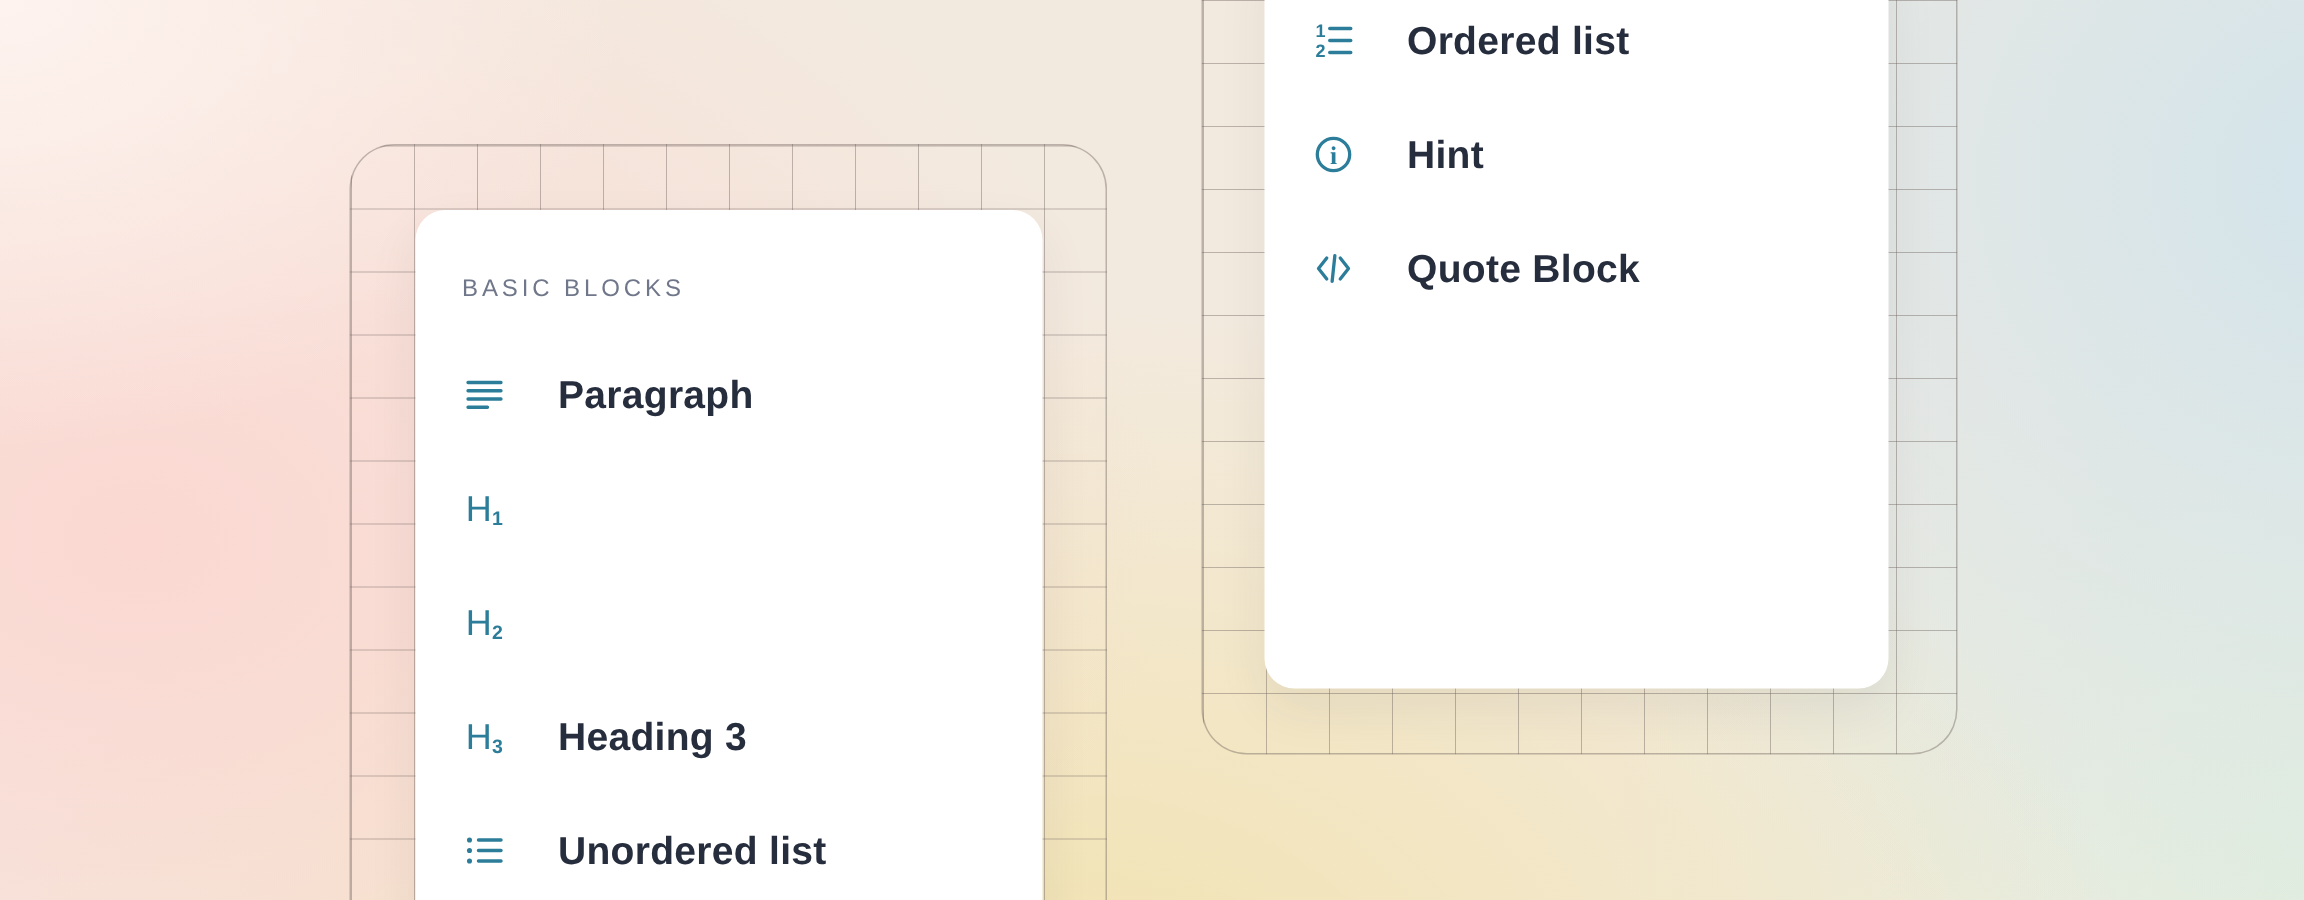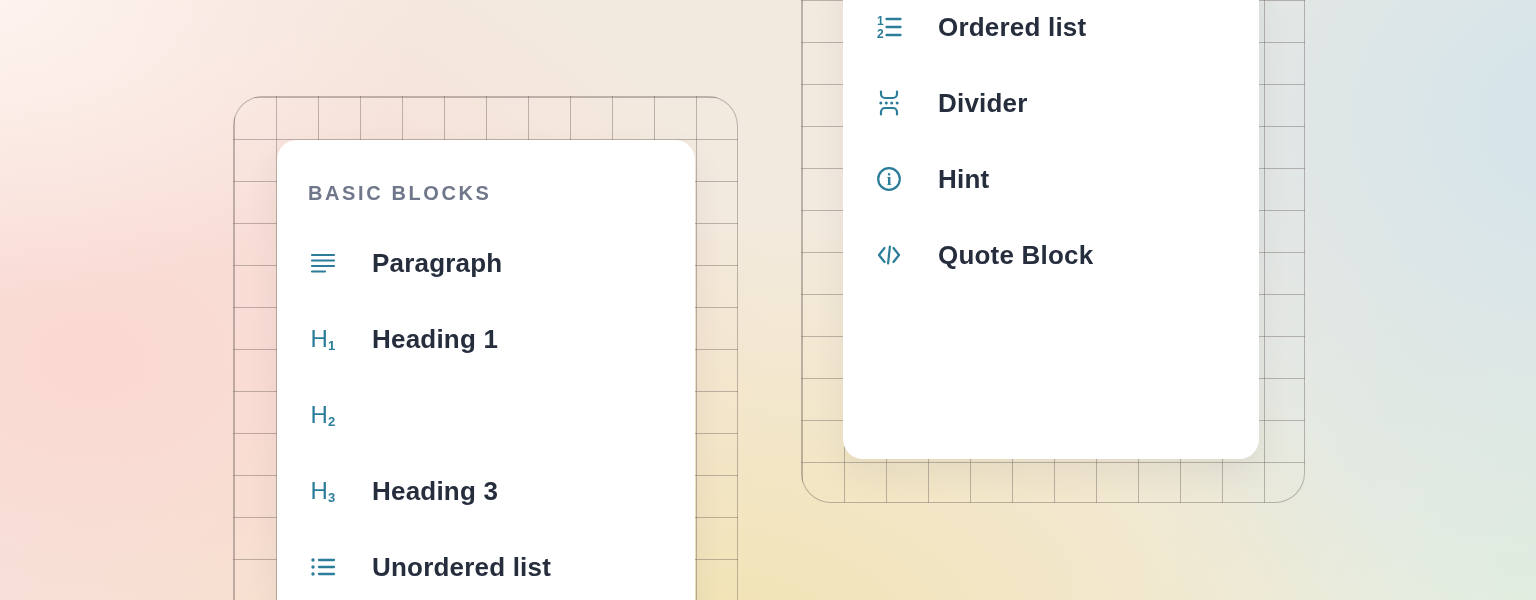--- a/index.html
+++ b/index.html
@@ -35,21 +35,21 @@
   .grid-panel.right{left:801px;top:-43px;width:504px;height:546px;}
   .card{
     position:absolute;
     background:var(--card-bg);
     border-radius:20px;
     box-shadow:0 14px 34px rgba(40,45,60,0.07);
   }
   .card.left{left:277px;top:140px;width:418px;height:516px;padding:42px 0 0 31px;}
   .card.right{left:843px;top:-41px;width:416px;height:500px;padding:30px 0 0 31px;}
   .section-label{
-    font-size:20px;font-weight:700;letter-spacing:2.6px;
+    font-size:16px;font-weight:400;letter-spacing:2.6px;
     color:var(--section);line-height:22px;text-transform:uppercase;
   }
   .menu-list.with-header{margin-top:21px;}
   .menu-item{display:flex;align-items:center;height:76px;cursor:pointer;}
   .menu-item .icon{
     width:30px;height:30px;flex:none;margin-right:34px;
     display:flex;align-items:center;justify-content:center;
     color:var(--accent);
   }
   .menu-item .icon svg{width:30px;height:30px;display:block;}
@@ -76,21 +76,20 @@
           </span>
           <span class="menu-label">Paragraph</span>
         </div>
         <div class="menu-item">
           <span class="icon">
             <svg viewBox="0 0 30 30">
     <text x="2.5" y="23" font-family="Liberation Sans,sans-serif" font-size="24" font-weight="500" fill="currentColor">H</text>
     <text x="20" y="26" font-family="Liberation Sans,sans-serif" font-size="13" font-weight="700" fill="currentColor">1</text>
   </svg>
           </span>
-          <span class="menu-label">Heading 1</span>
         </div>
         <div class="menu-item">
           <span class="icon">
             <svg viewBox="0 0 30 30">
     <text x="2.5" y="23" font-family="Liberation Sans,sans-serif" font-size="24" font-weight="500" fill="currentColor">H</text>
     <text x="20" y="26" font-family="Liberation Sans,sans-serif" font-size="13" font-weight="700" fill="currentColor">2</text>
   </svg>
           </span>
         </div>
         <div class="menu-item">
@@ -123,33 +122,20 @@
             <svg viewBox="0 0 30 30" fill="none" stroke="currentColor" stroke-width="2.3" stroke-linecap="round">
     <text x="3" y="12.5" font-family="Liberation Sans,sans-serif" font-size="12" font-weight="700" fill="currentColor" stroke="none">1</text>
     <text x="3" y="26" font-family="Liberation Sans,sans-serif" font-size="12" font-weight="700" fill="currentColor" stroke="none">2</text>
     <path d="M12.5 7h14M12.5 15h14M12.5 23h14"></path>
   </svg>
           </span>
           <span class="menu-label">Ordered list</span>
         </div>
         <div class="menu-item">
           <span class="icon">
-            <svg viewBox="0 0 30 30" fill="none" stroke="currentColor" stroke-width="2.2" stroke-linecap="round">
-    <path d="M7 3.5V6a4 4 0 0 0 4 4h8a4 4 0 0 0 4-4V3.5"></path>
-    <path d="M7 26.5V24a4 4 0 0 1 4-4h8a4 4 0 0 1 4 4v2.5"></path>
-    <circle cx="6.8" cy="15" r="1.5" fill="currentColor" stroke="none"></circle>
-    <circle cx="12.3" cy="15" r="1.5" fill="currentColor" stroke="none"></circle>
-    <circle cx="17.7" cy="15" r="1.5" fill="currentColor" stroke="none"></circle>
-    <circle cx="23.2" cy="15" r="1.5" fill="currentColor" stroke="none"></circle>
-  </svg>
-          </span>
-          <span class="menu-label">Divider</span>
-        </div>
-        <div class="menu-item">
-          <span class="icon">
             <svg viewBox="0 0 30 30" fill="none" stroke="currentColor" stroke-width="2.2">
     <circle cx="15" cy="15" r="10.8"></circle>
     <text x="15" y="21" text-anchor="middle" font-family="Liberation Serif,serif" font-size="17" font-weight="700" fill="currentColor" stroke="none">i</text>
   </svg>
           </span>
           <span class="menu-label">Hint</span>
         </div>
         <div class="menu-item">
           <span class="icon">
             <svg viewBox="0 0 30 30" fill="none" stroke="currentColor" stroke-width="2.2" stroke-linecap="round" stroke-linejoin="round">

